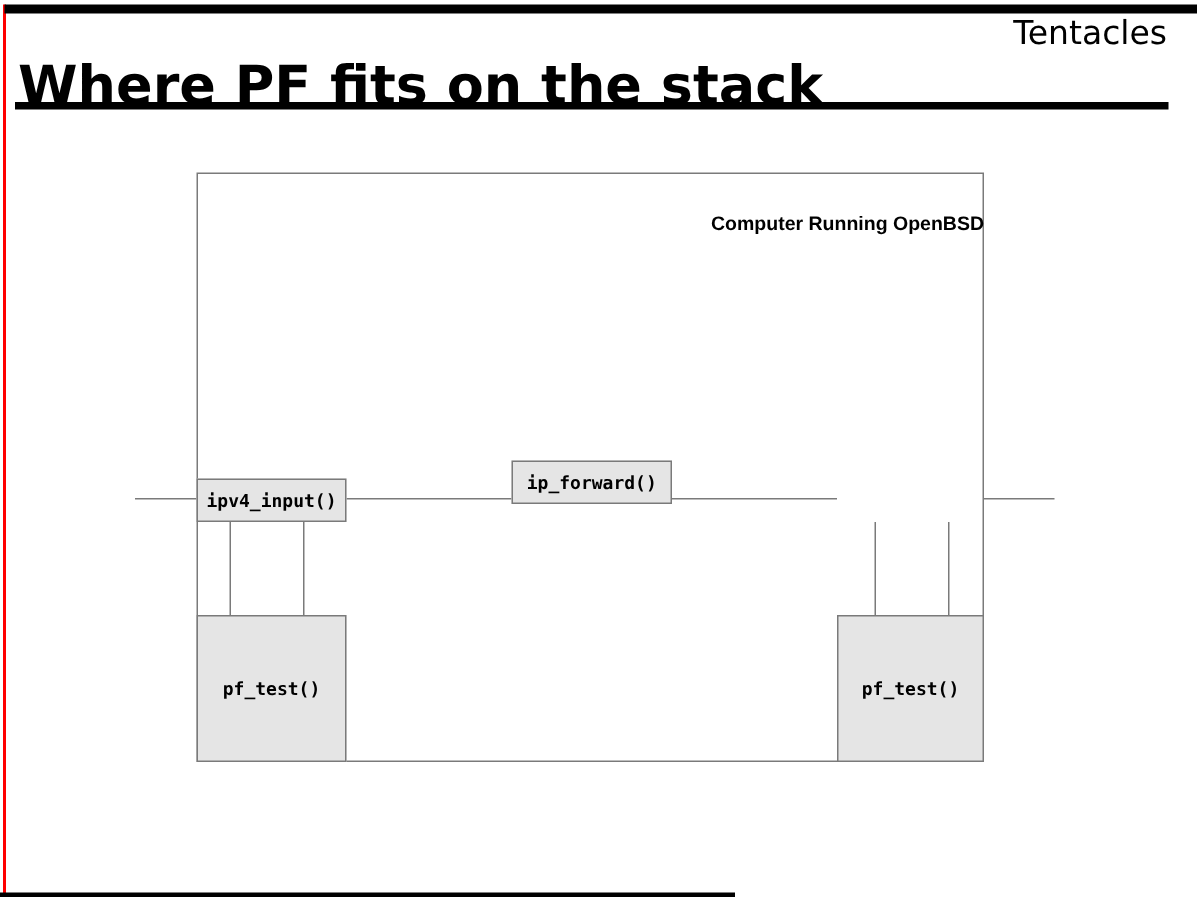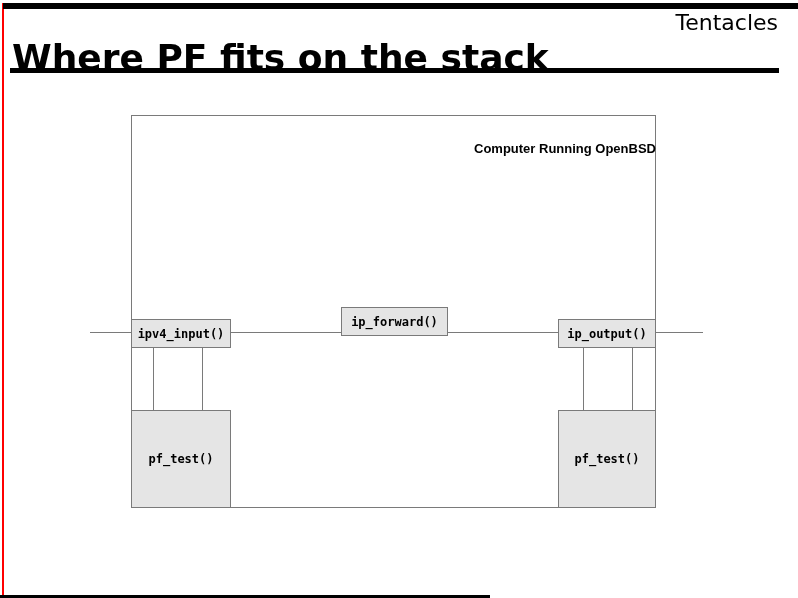--- a/index.html
+++ b/index.html
@@ -137,17 +137,16 @@
   <div class="wire w-mid2"></div>
   <div class="wire w-right"></div>
 
   <div class="vconn c1"></div>
   <div class="vconn c2"></div>
   <div class="vconn c3"></div>
   <div class="vconn c4"></div>
 
   <div class="node ipv4-input">ipv4_input()</div>
   <div class="node ip-forward">ip_forward()</div>
-  <div class="node ip-output">ip_output()</div>
   <div class="node pf-left">pf_test()</div>
   <div class="node pf-right">pf_test()</div>
 
 </div>
 
 </body></html>

